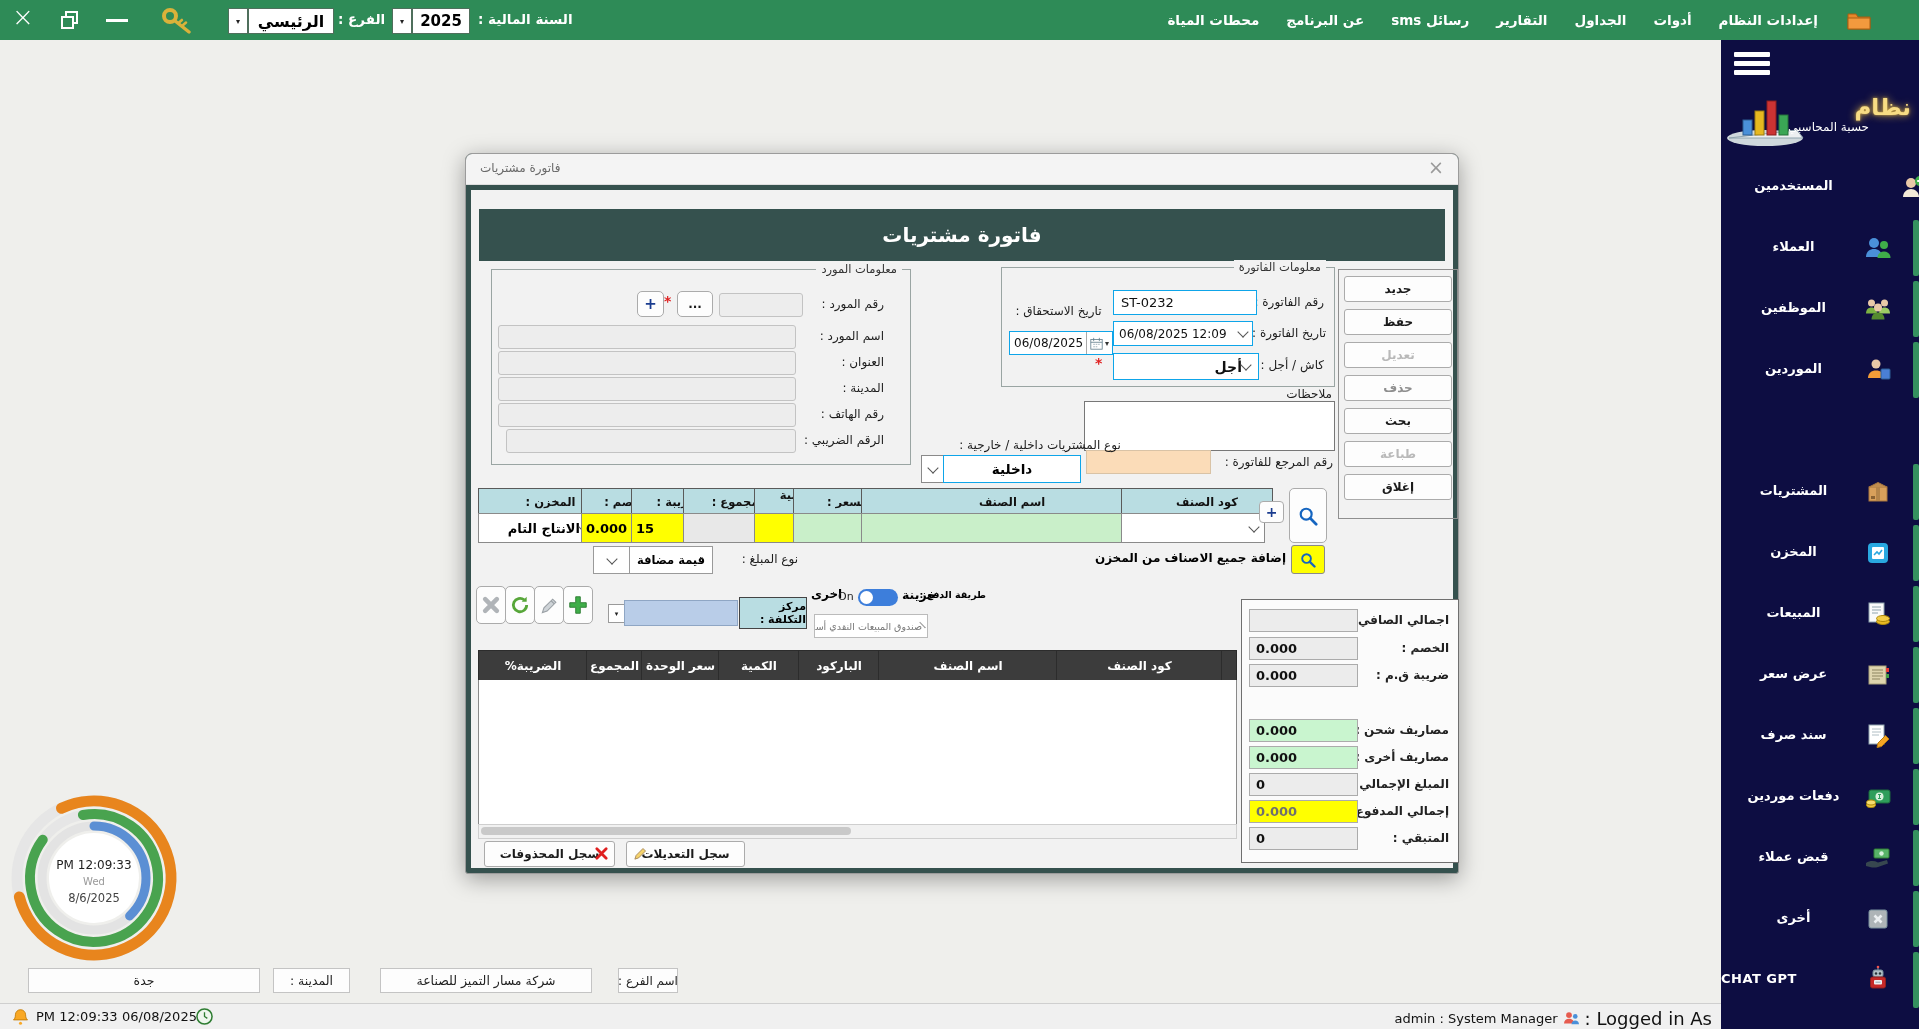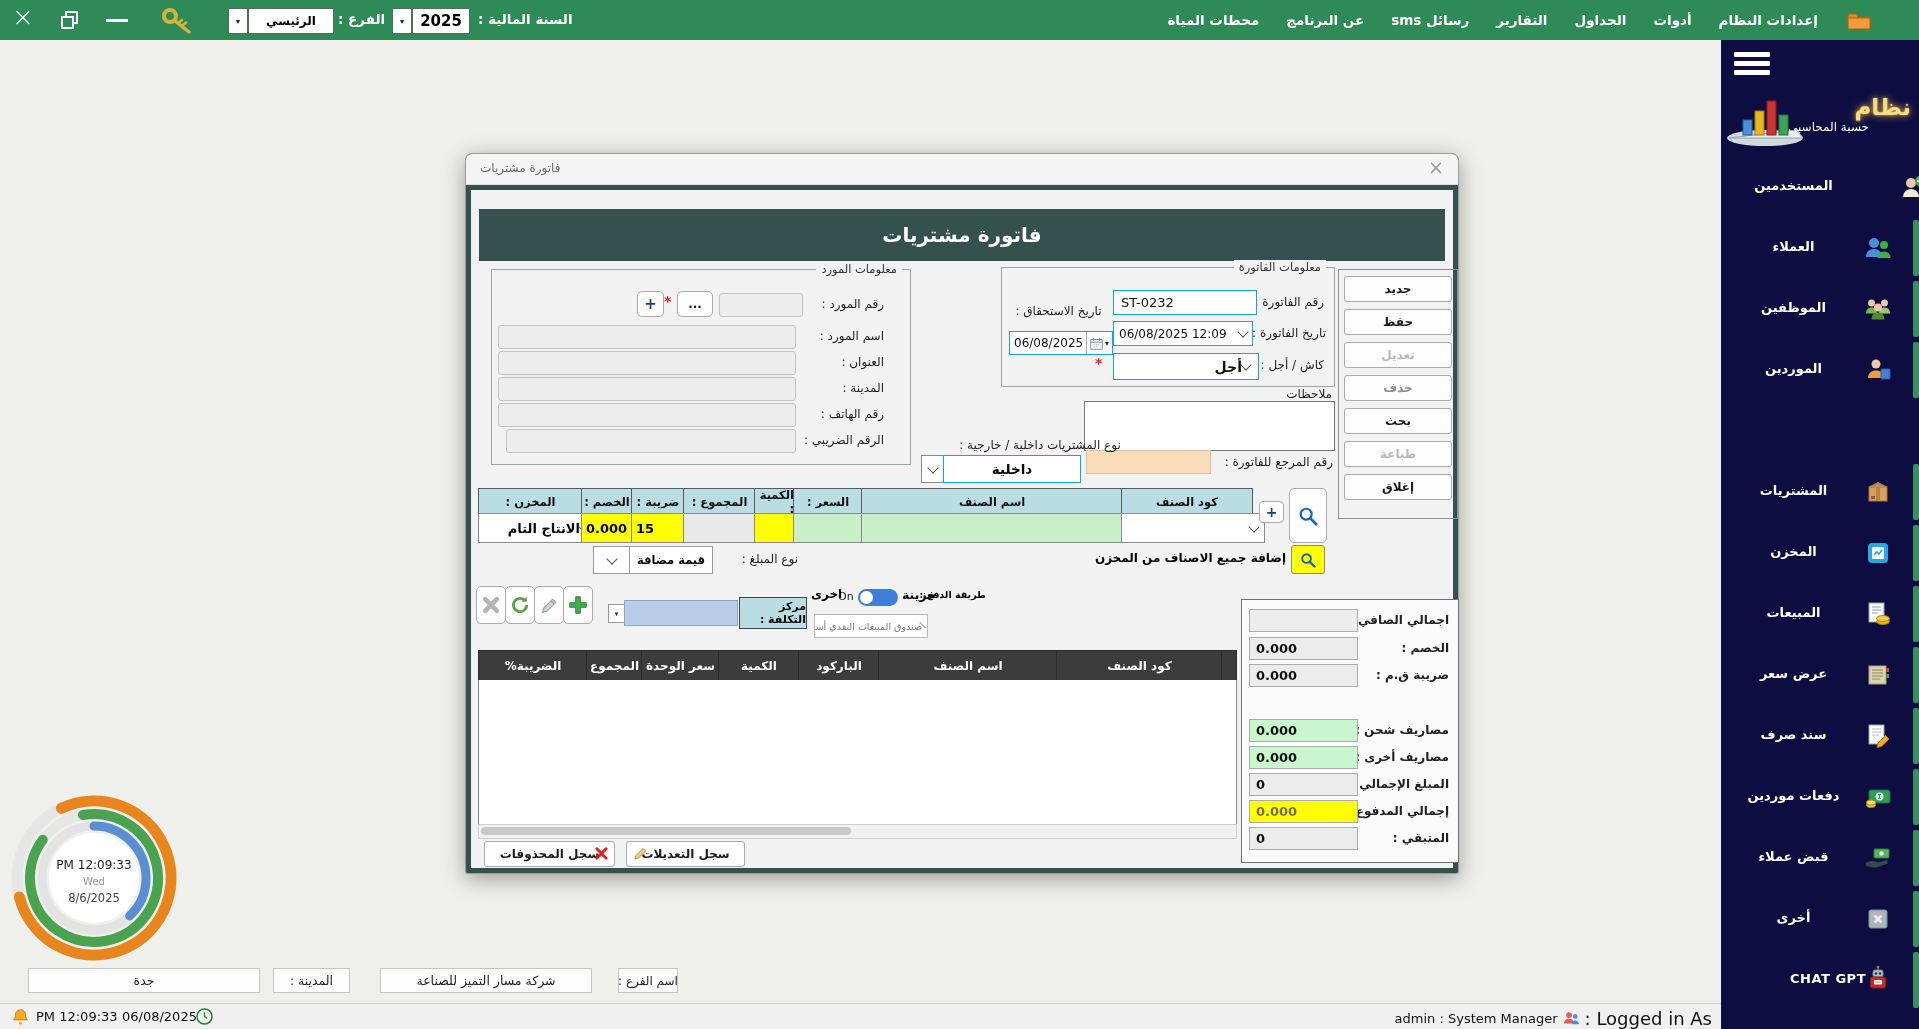--- a/index.html
+++ b/index.html
@@ -15,21 +15,21 @@
   .legend{position:absolute;top:-8px;font-size:11.5px;color:#333;background:#f2f2f2;padding:0 5px;line-height:14px;}
   .lbl{font-size:12px;color:#1d1d1d;white-space:nowrap;}
   .inp-gray{background:#ededed;border:1px solid #c3c3c3;border-radius:3px;}
   .inp-white{background:#fff;border:1px solid #0ea5e9;}
   .btn{background:#fdfdfd;border:1px solid #ababab;border-radius:3px;font-size:12px;
        font-weight:bold;color:#1b1b1b;display:flex;align-items:center;justify-content:center;cursor:pointer;}
   .btn.disabled{color:#b9b9b9;}
   .btn.semi{color:#8f8f8f;}
   .chev{display:inline-block;width:7px;height:7px;border-left:1.6px solid #555;border-bottom:1.6px solid #555;transform:rotate(-45deg);margin-top:-3px;}
   .ehead{background:#b9dde2;border:1px solid #5a5a5a;font-size:11.5px;font-weight:bold;color:#111;
-         display:flex;align-items:center;justify-content:center;}
+         display:flex;align-items:center;justify-content:center;padding-left:20px;}
   .ecell{border:1px solid #8a8a8a;font-size:13px;font-weight:bold;display:flex;align-items:center;}
   .ghead{background:#3c3c3c;border:1px solid #2c2c2c;color:#fff;font-size:12px;font-weight:bold;
          display:flex;align-items:center;justify-content:center;}
   .tlabel{font-size:12px;font-weight:bold;color:#222;text-align:right;white-space:nowrap;}
   .tval{border:1px solid #ababab;background:#ececec;font-size:13px;font-weight:bold;color:#111;
         display:flex;align-items:center;padding:0 6px;direction:ltr;text-align:left;}
   .footbox{background:#fdfdfd;border:1px solid #c4c4c4;font-size:12.5px;color:#222;
            display:flex;align-items:center;justify-content:center;white-space:nowrap;}
   .ltr{direction:ltr;unicode-bidi:embed;}
   svg{display:block;}
@@ -49,21 +49,21 @@
     </div>
     <div class="abs" style="left:106px;top:19px;width:22px;height:3px;background:#fff;"></div>
     <div class="abs" style="left:160px;top:6px;">
       <svg width="34" height="28" viewBox="0 0 34 28">
         <circle cx="10" cy="10" r="6" fill="none" stroke="#d9b23a" stroke-width="4"></circle>
         <path d="M14.5 14.5 L29 26" stroke="#d9b23a" stroke-width="3.4" stroke-linecap="round"></path>
         <path d="M22 20l4-3.4M18.5 17l3.4-3" stroke="#d9b23a" stroke-width="2.6" stroke-linecap="round"></path>
       </svg>
     </div>
     <div class="abs combo-arrow" style="left:228px;top:8px;width:18px;height:24px;">▾</div>
-    <div class="abs combo-box" style="left:248px;top:8px;width:84px;height:24px;font-size:12px;font-weight:bold;">
+    <div class="abs combo-box" style="left:248px;top:8px;width:84px;height:24px;font-size:16px;font-weight:bold;">
         <span>الرئيسي</span>
       </div>
     <div class="abs menu-item" style="left:338px;top:11px;">الفرع :</div>
     <div class="abs combo-arrow" style="left:392px;top:8px;width:18px;height:24px;">▾</div>
     <div class="abs combo-box" style="left:412px;top:8px;width:56px;height:24px;font-size:15px;font-weight:bold;">
         <span class="ltr">2025</span>
       </div>
     <div class="abs menu-item" style="left:478px;top:11px;">السنة المالية :</div>
 
     <div class="abs" style="right:48px;top:0;height:40px;display:flex;align-items:center;gap:27px;">
@@ -250,21 +250,21 @@
             <path d="M13 2.5v2.5" stroke="#90a4ae"></path>
             <circle cx="13" cy="2" r="1.3" fill="#ef5350"></circle>
             <rect x="8" y="5" width="10" height="7" rx="2" fill="#b0bec5" stroke="#78909c"></rect>
             <circle cx="11" cy="8.5" r="1.2" fill="#263238"></circle>
             <circle cx="15" cy="8.5" r="1.2" fill="#263238"></circle>
             <rect x="5.5" y="12" width="15" height="11" rx="2" fill="#c62828" stroke="#8c1f1f"></rect>
             <rect x="9" y="15" width="8" height="4.5" rx="1" fill="#eceff1"></rect>
             <path d="M10.5 17.2h5" stroke="#90a4ae"></path>
           </svg>
       </div>
-      <div class="abs sb-item-label ltr" style="left:0;top:19px;width:145px;text-align:right;letter-spacing:.5px;">CHAT GPT</div>
+      <div class="abs sb-item-label ltr" style="left:0;top:19px;width:145px;text-align:left;letter-spacing:.5px;">CHAT GPT</div>
     </div>
   </div>
 
   <div class="abs" style="left:465px;top:153px;width:992px;height:719px;background:#35514e;border:1px solid #9b9b9b;
               border-radius:7px 7px 3px 3px;box-shadow:0 5px 22px rgba(0,0,0,.35);">
 
     <div class="abs" style="left:0;top:0;width:992px;height:30px;background:#f4f4f4;border-radius:6px 6px 0 0;border-bottom:1px solid #ddd;">
       <div class="abs" style="left:14px;top:7px;font-size:12px;color:#6a6a6a;">فاتورة مشتريات</div>
       <div class="abs" style="right:14px;top:2px;font-size:19px;color:#9a9a9a;">×</div>
     </div>

